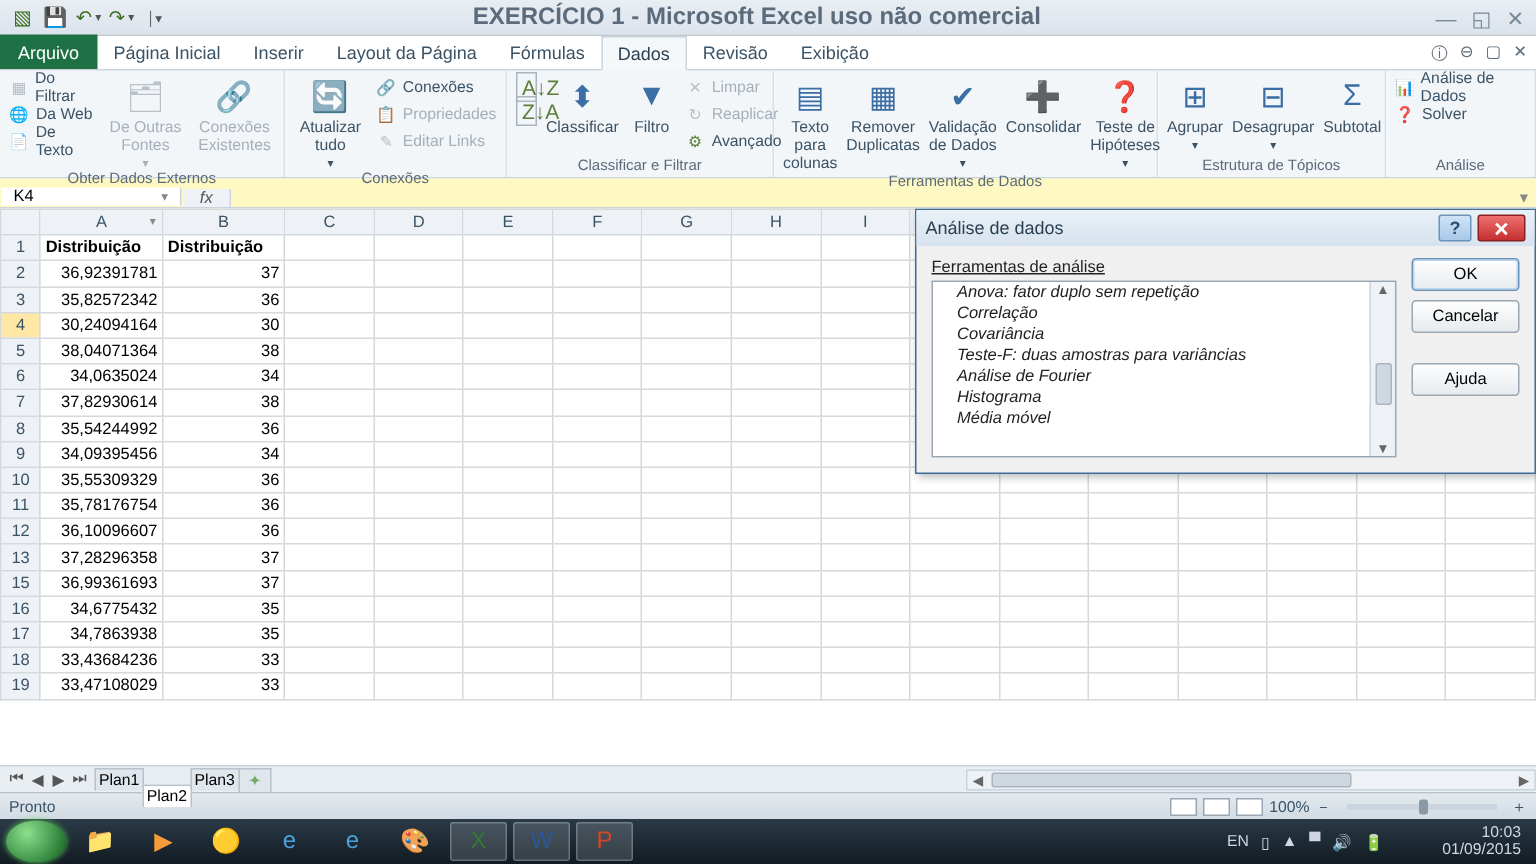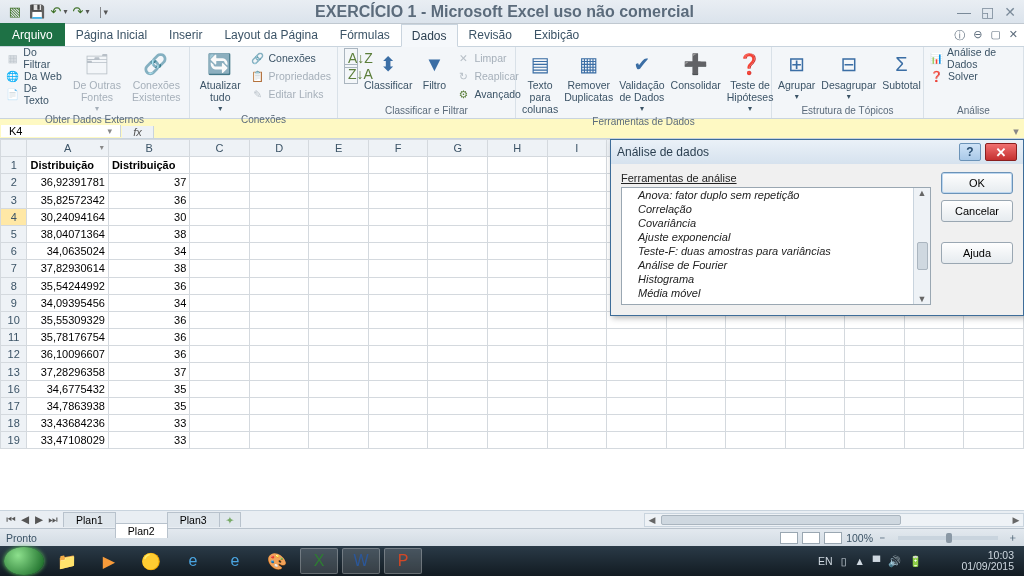--- a/index.html
+++ b/index.html
@@ -71,21 +71,21 @@
   .dlg-scroll{ position:absolute; right:0; top:0; bottom:0; width:17px; background:#eef2f6; border-left:1px solid #c9d4de; display:flex; flex-direction:column; align-items:center; justify-content:space-between; color:#666; font-size:9px;}
   .dlg-scroll .thumb{ width:11px; height:28px; background:#cfd8e0; border:1px solid #aab5bf; border-radius:2px; margin:20px 0 0 0;}
   .dlg-right{ width:72px; display:flex; flex-direction:column; gap:6px;}
   .dlg-btn{ height:22px; border:1px solid #9aa7b2; background:linear-gradient(#fefefe,#e6ebef); border-radius:3px; display:flex; align-items:center; justify-content:center;}
   .dlg-btn.primary{ border:1px solid #6b93b8; box-shadow:0 0 0 1px #bcd6ef inset;}
 
   
   .tabstrip{ height:18px; background:#e9eef3; border-top:1px solid #c9d4de; display:flex; align-items:center; font-size:10.5px;}
   .ts-nav{ display:flex; gap:0; padding:0 4px; color:#555;}
   .ts-nav span{ width:14px; text-align:center;}
-  .stab{ padding:1px 12px; border:1px solid #b8c2cc; border-bottom:none; background:#dfe6ec; margin-left:-1px;}
+  .stab{ padding:1px 2px; border:1px solid #b8c2cc; border-bottom:none; background:#dfe6ec; margin-left:-1px;}
   .stab.active{ background:#fff; font-weight:normal;margin-top:21px;}
   .stab.add{ padding:1px 6px; color:#7a6;}
   .hscroll{ margin-left:auto; width:380px; height:14px; background:#eef2f6; border:1px solid #c9d4de; position:relative; display:flex; align-items:center;}
   .hscroll .lf, .hscroll .rt{ width:14px; text-align:center; color:#666; font-size:9px;}
   .hscroll .thumb{ position:absolute; left:16px; width:240px; height:10px; background:#cfd8e0; border:1px solid #aab5bf; border-radius:2px;}
 
   
   .status{ height:18px; background:linear-gradient(#e3e9ef,#d2dbe3); border-top:1px solid #b8c2cc; display:flex; align-items:center; font-size:10.5px; color:#3b5366; padding:0 6px;}
   .status .views{ margin-left:auto; display:flex; align-items:center; gap:4px;}
   .view-btn{ width:18px; height:12px; border:1px solid #9aa7b2; background:#fff;}
@@ -586,20 +586,39 @@
           <td></td>
           <td></td>
           <td></td>
           <td></td>
           <td></td>
           <td></td>
           <td></td>
           <td></td>
         </tr>
         <tr>
+          <th class="">15</th>
+    <td class="num">36,99361693</td>
+    <td class="num">37</td>
+          <td></td>
+          <td></td>
+          <td></td>
+          <td></td>
+          <td></td>
+          <td></td>
+          <td></td>
+          <td></td>
+          <td></td>
+          <td></td>
+          <td></td>
+          <td></td>
+          <td></td>
+          <td></td>
+        </tr>
+        <tr>
           <th class="">16</th>
     <td class="num">34,6775432</td>
     <td class="num">35</td>
           <td></td>
           <td></td>
           <td></td>
           <td></td>
           <td></td>
           <td></td>
           <td></td>
@@ -680,21 +699,20 @@
       </div>
     </div>
     <div class="dlg-body">
       <div class="dlg-left">
         <div class="dlg-label">Ferramentas de análise</div>
         <div class="dlg-list">
           <div id="dlg-items">
               <div class="item ">Anova: fator duplo sem repetição</div>
               <div class="item ">Correlação</div>
               <div class="item ">Covariância</div>
-              <div class="item ">Ajuste exponencial</div>
               <div class="item ">Teste-F: duas amostras para variâncias</div>
               <div class="item ">Análise de Fourier</div>
               <div class="item ">Histograma</div>
               <div class="item ">Média móvel</div>
             </div>
           <div class="dlg-scroll">
             <span>▲</span>
             <div class="thumb"></div>
             <span>▼</span>
           </div>

